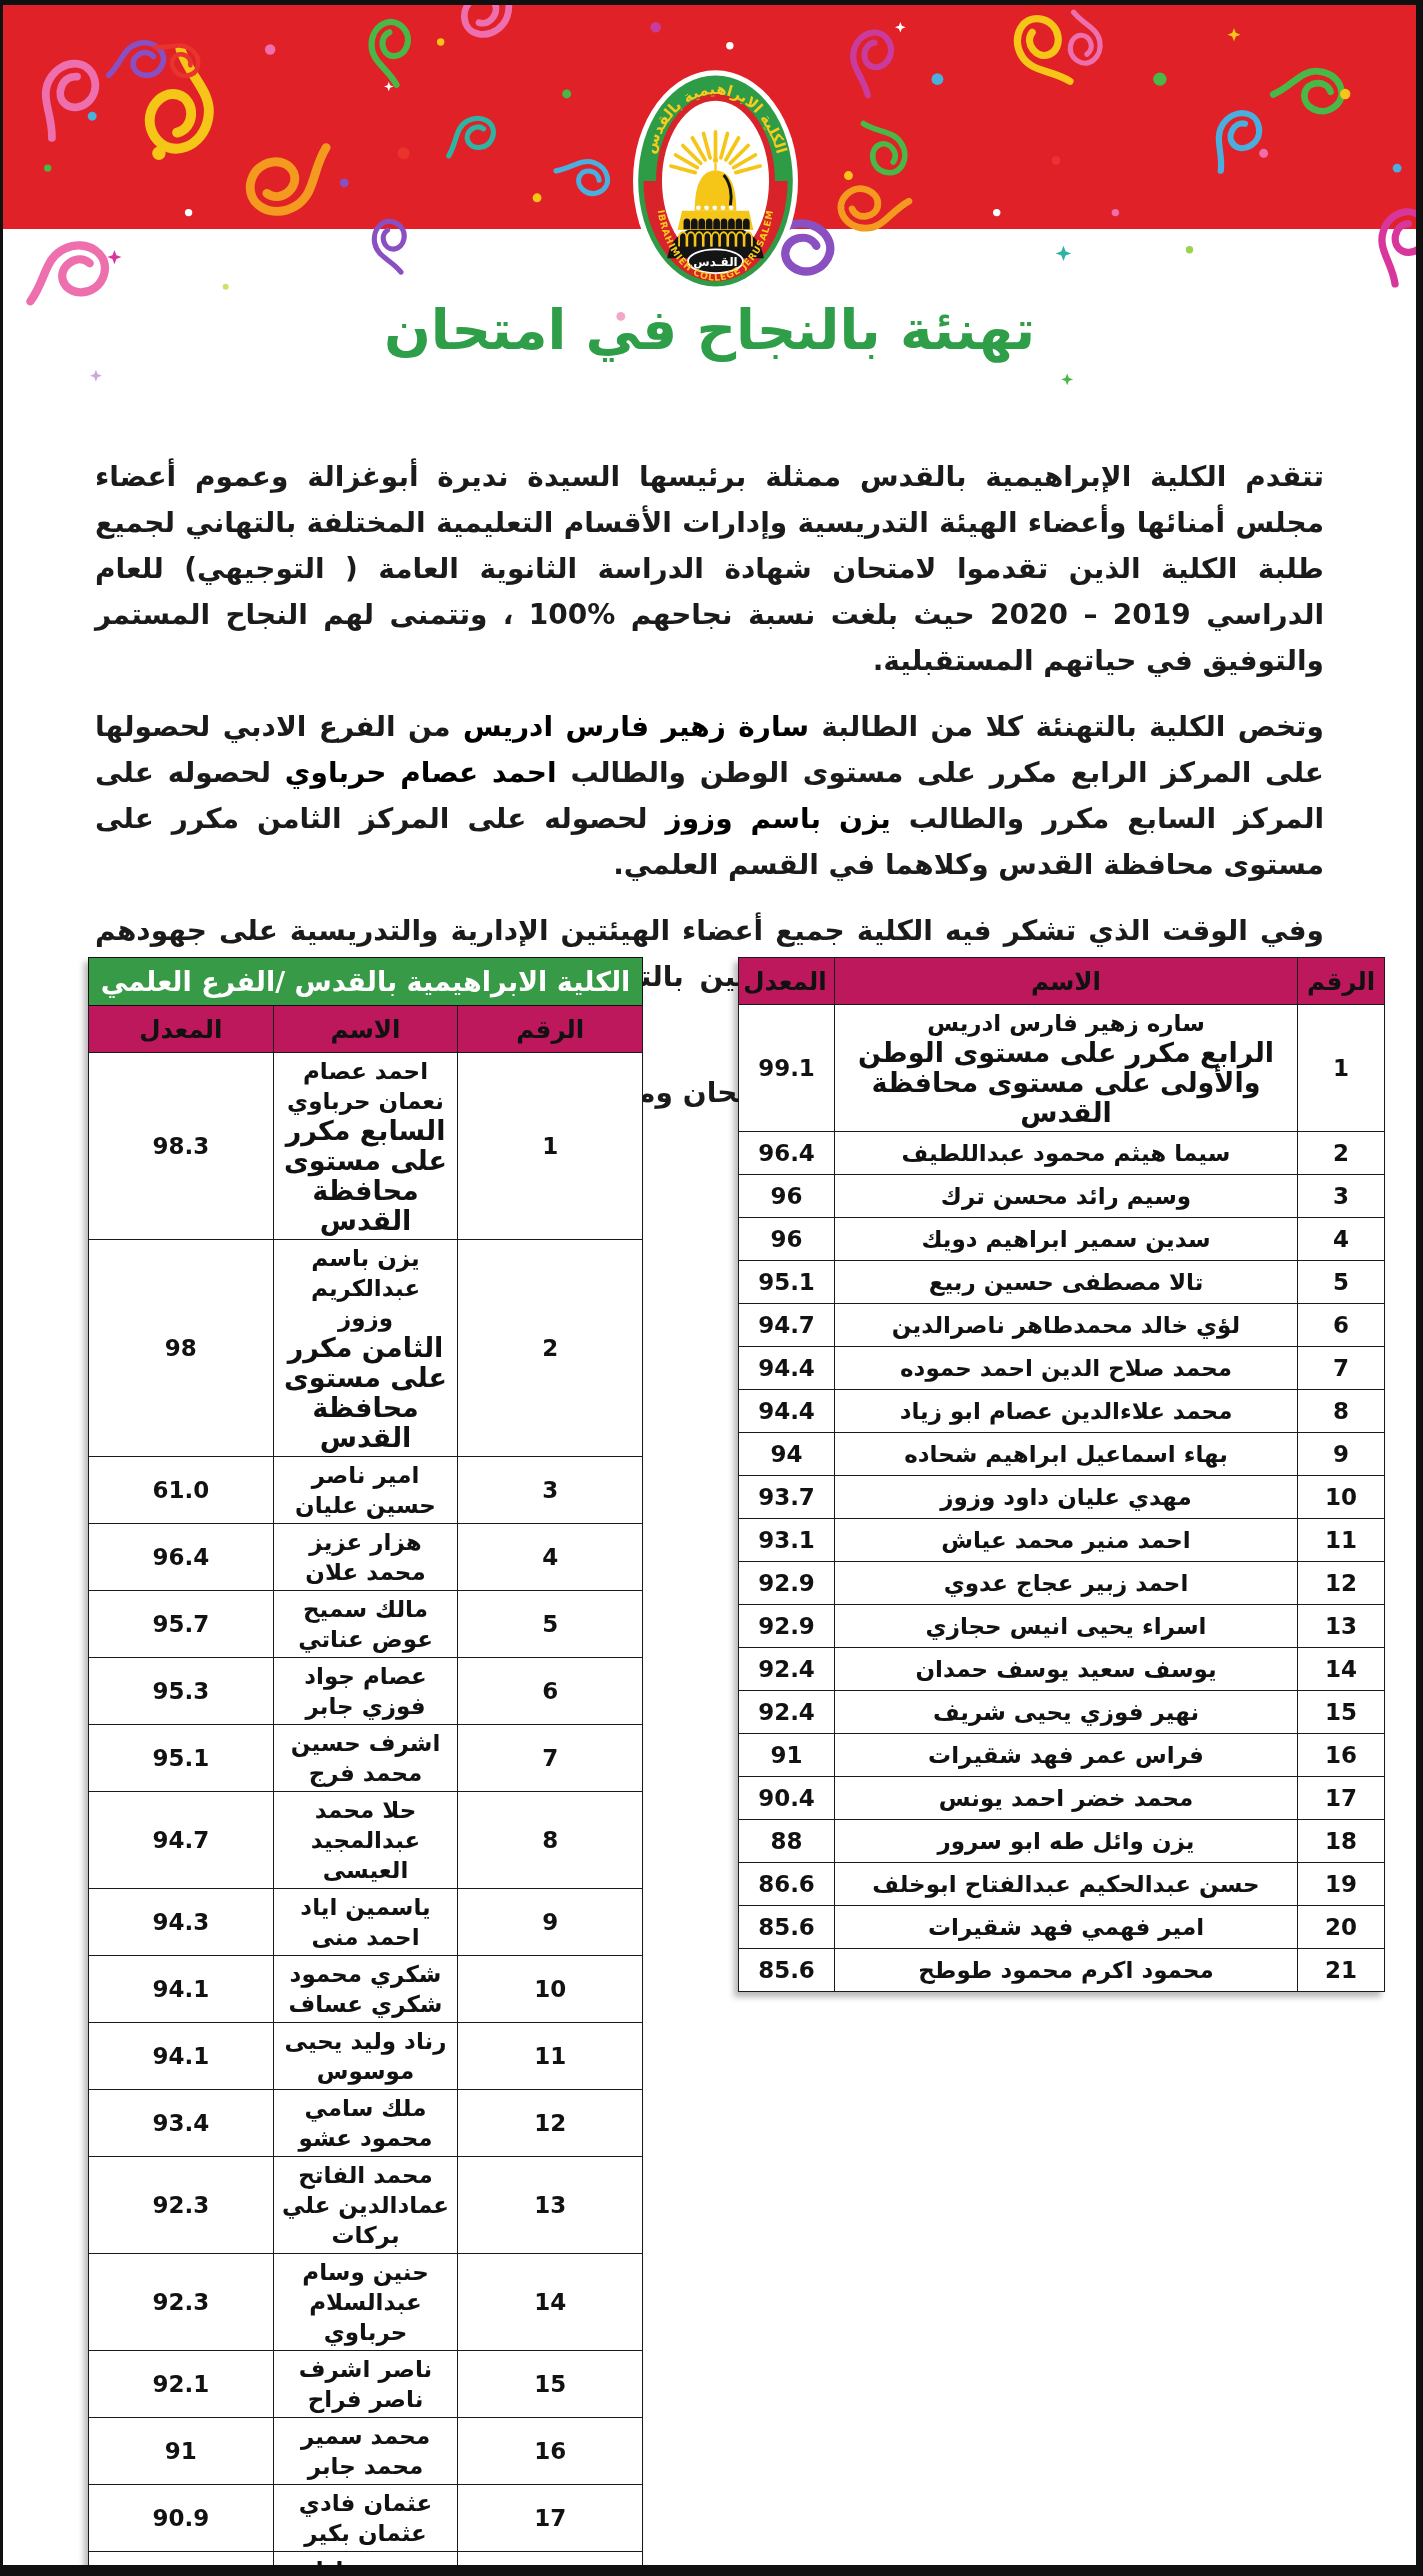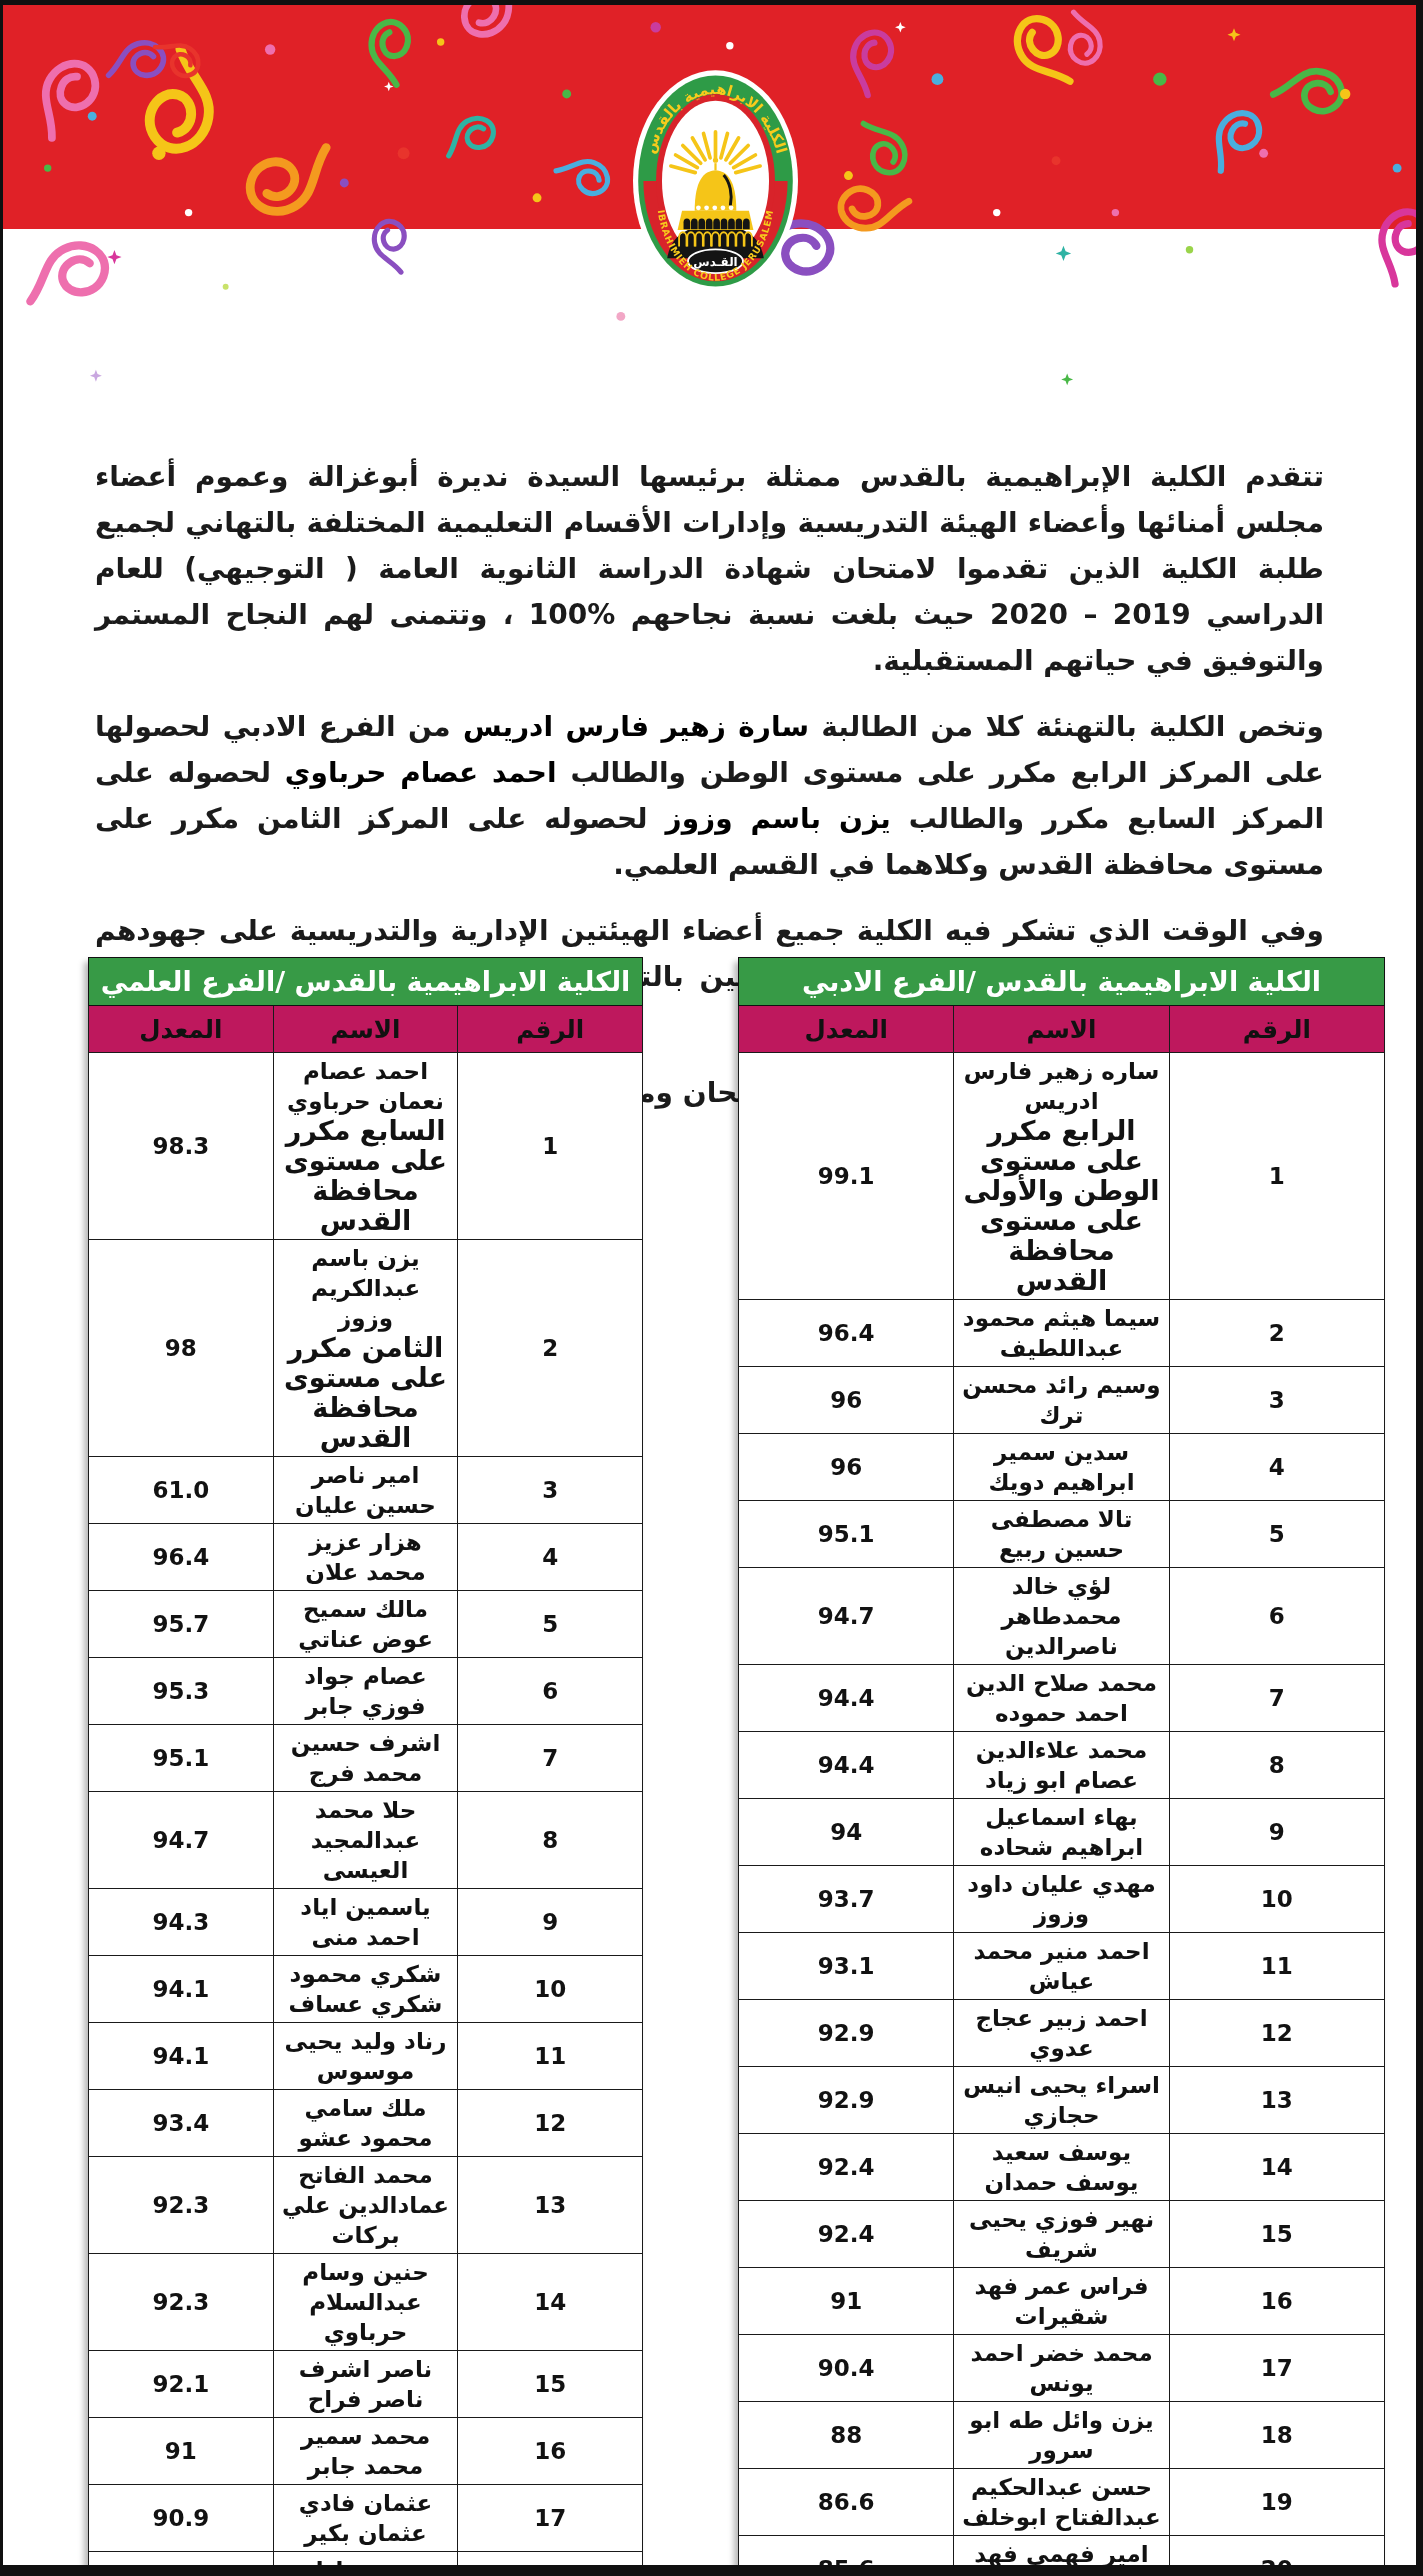--- a/index.html
+++ b/index.html
@@ -187,35 +187,33 @@
     <text x="111" y="265" text-anchor="middle" font-size="16" font-weight="bold" fill="#ffffff">القـدس</text>
 
     <text font-size="20" font-weight="bold" fill="#f8cb1c">
       <textPath href="#arcTop" startOffset="50%" text-anchor="middle">الكلية الابراهيمية بالقدس</textPath>
     </text>
     <text font-size="12.5" font-weight="bold" fill="#f8cb1c" letter-spacing="1">
       <textPath href="#arcBot" startOffset="50%" text-anchor="middle">IBRAHIMIEH COLLEGE JERUSALEM</textPath>
     </text>
   </svg>
 
+  <div class="title1">تهنئة بالنجاح في امتحان</div>
 
   <div class="content">
     <p>تتقدم الكلية الإبراهيمية بالقدس ممثلة برئيسها السيدة نديرة أبوغزالة وعموم أعضاء مجلس أمنائها وأعضاء الهيئة التدريسية وإدارات الأقسام التعليمية المختلفة بالتهاني لجميع طلبة الكلية الذين تقدموا لامتحان شهادة الدراسة الثانوية العامة ( التوجيهي) للعام الدراسي 2019 – 2020 حيث بلغت نسبة نجاحهم %100 ، وتتمنى لهم النجاح المستمر والتوفيق في حياتهم المستقبلية.</p>
     <p class="seg-wrap"><span>وتخص الكلية بالتهنئة كلا من الطالبة </span><span class="b">سارة زهير فارس ادريس</span><span> من الفرع الادبي لحصولها على المركز الرابع مكرر على مستوى الوطن والطالب </span><span class="b">احمد عصام حرباوي</span><span> لحصوله على المركز السابع مكرر والطالب </span><span class="b">يزن باسم وزوز</span><span> لحصوله على المركز الثامن مكرر على مستوى محافظة القدس وكلاهما في القسم العلمي.</span></p>
     <p>وفي الوقت الذي تشكر فيه الكلية جميع أعضاء الهيئتين الإدارية والتدريسية على جهودهم فإنها تتقدم من أولياء أمور الطلبة الناجحين بالتهنئة على هذا النجاح والمعدلات العالية لأبنائهم وبناتهم.</p>
     <p class="lead">وفيما يأتي أسماء الطلبة الذين تقدموا للامتحان ومعدلاتهم:</p>
   </div>
 
   <div class="tables">
 
     <table class="t-lit">
       <thead>
-        <tr class="cap">
-            <th colspan="3">الكلية الابراهيمية بالقدس /الفرع الادبي</th>
-          </tr>
         <tr class="hdr">
           <th class="c-rank">الرقم</th>
           <th>الاسم</th>
           <th class="c-score">المعدل</th>
         </tr>
       </thead>
       <tbody>
           <tr>
             <td class="c-rank">1</td>
             <td class="c-name">

